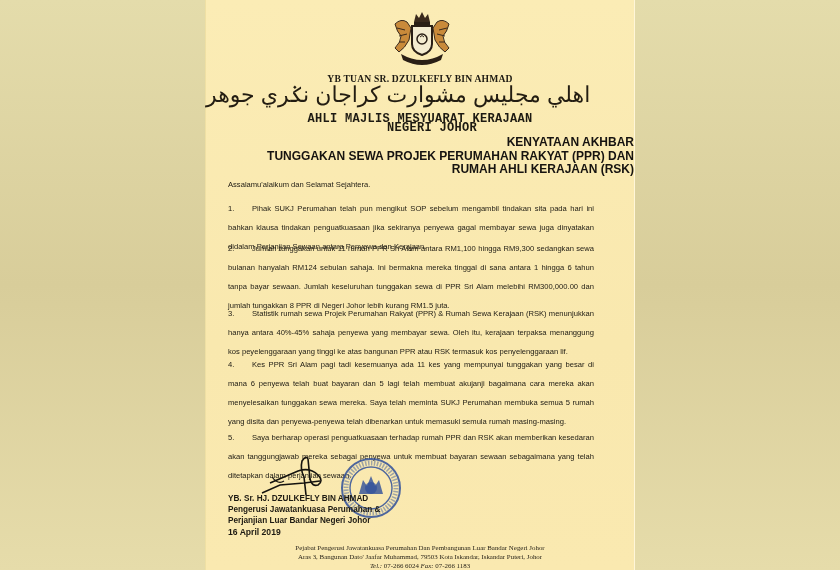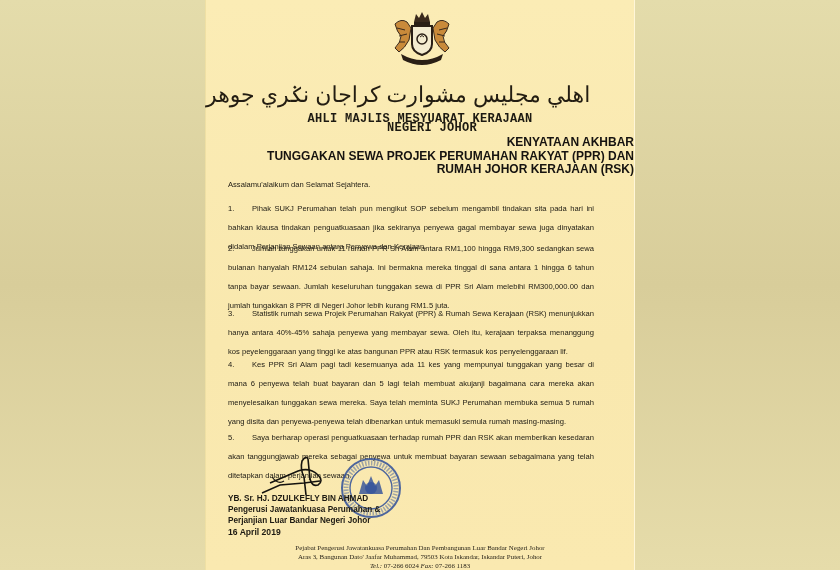--- a/index.html
+++ b/index.html
@@ -81,27 +81,28 @@
 
     <path d="M8 14 Q14 8 20 12 L24 18 L22 30 Q18 38 12 42 L8 38 Q14 32 14 26 Q10 22 8 14 Z" fill="#c98a3a" stroke="#3a2a1c" stroke-width="1"></path>
     <path d="M10 18 L18 20 M12 26 L20 24 M12 32 L18 32" stroke="#3a2a1c" stroke-width="1"></path>
 
     <path d="M62 14 Q56 8 50 12 L46 18 L48 30 Q52 38 58 42 L62 38 Q56 32 56 26 Q60 22 62 14 Z" fill="#c98a3a" stroke="#3a2a1c" stroke-width="1"></path>
     <path d="M60 18 L52 20 M58 26 L50 24 M58 32 L52 32" stroke="#3a2a1c" stroke-width="1"></path>
 
     <path d="M14 44 Q35 56 56 44 L54 50 Q35 60 16 50 Z" fill="#2a1f15"></path>
   </svg>
 
+  <div class="hdr-name">YB TUAN SR. DZULKEFLY BIN AHMAD</div>
   <div class="jawi">اهلي مجليس مشوارت كراجان نݢري جوهر</div>
   <div class="hdr-sub l1">AHLI MAJLIS MESYUARAT KERAJAAN</div>
   <div class="hdr-sub l2">NEGERI JOHOR</div>
 
   <div class="title t1">KENYATAAN AKHBAR</div>
   <div class="title t2">TUNGGAKAN SEWA PROJEK PERUMAHAN RAKYAT (PPR) DAN</div>
-  <div class="title t3">RUMAH JOHOR KERAJAAN (RSK)</div>
+  <div class="title t3">RUMAH AHLI KERAJAAN (RSK)</div>
 
   <div class="greet">Assalamu'alaikum dan Selamat Sejahtera.</div>
 
   <div class="para p1">
     <span class="num">1.</span><span>Pihak SUKJ Perumahan telah pun mengikut SOP sebelum mengambil tindakan sita pada hari ini bahkan klausa tindakan penguatkuasaan jika sekiranya penyewa gagal membayar sewa juga dinyatakan didalam Perjanjian Sewaan antara Penyewa dan Kerajaan.</span>
   </div>
   <div class="para p2">
     <span class="num">2.</span><span>Jumlah tunggakan untuk 11 rumah PPR Sri Alam antara RM1,100 hingga RM9,300 sedangkan sewa bulanan hanyalah RM124 sebulan sahaja. Ini bermakna mereka tinggal di sana antara 1 hingga 6 tahun tanpa bayar sewaan. Jumlah keseluruhan tunggakan sewa di PPR Sri Alam melebihi RM300,000.00 dan jumlah tungakkan 8 PPR di Negeri Johor lebih kurang RM1.5 juta.</span>
   </div>
   <div class="para p3">

